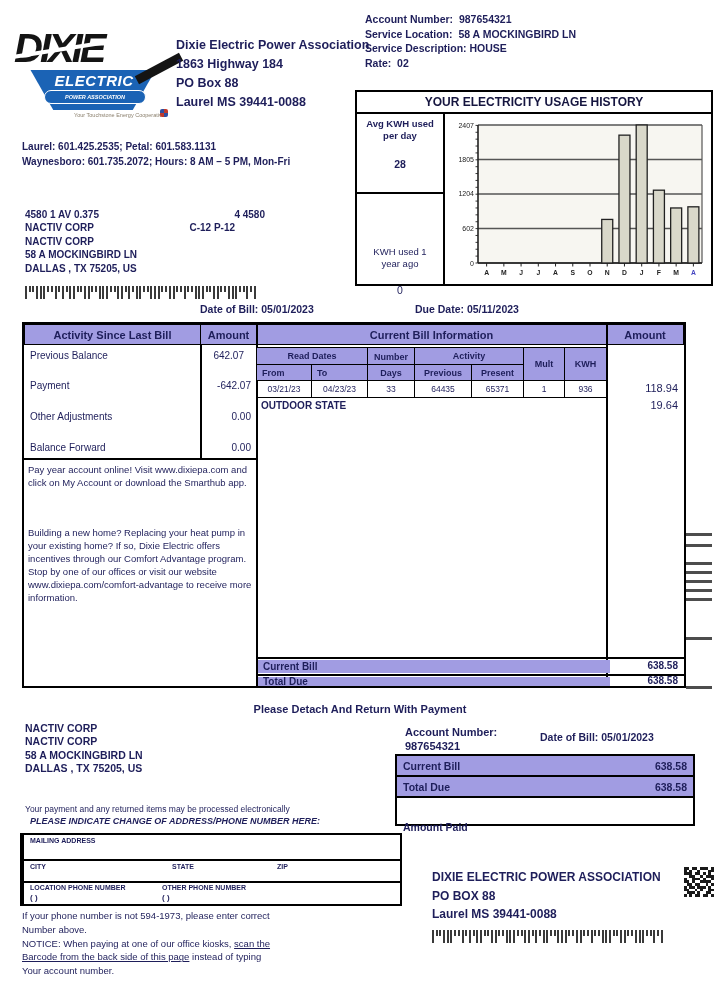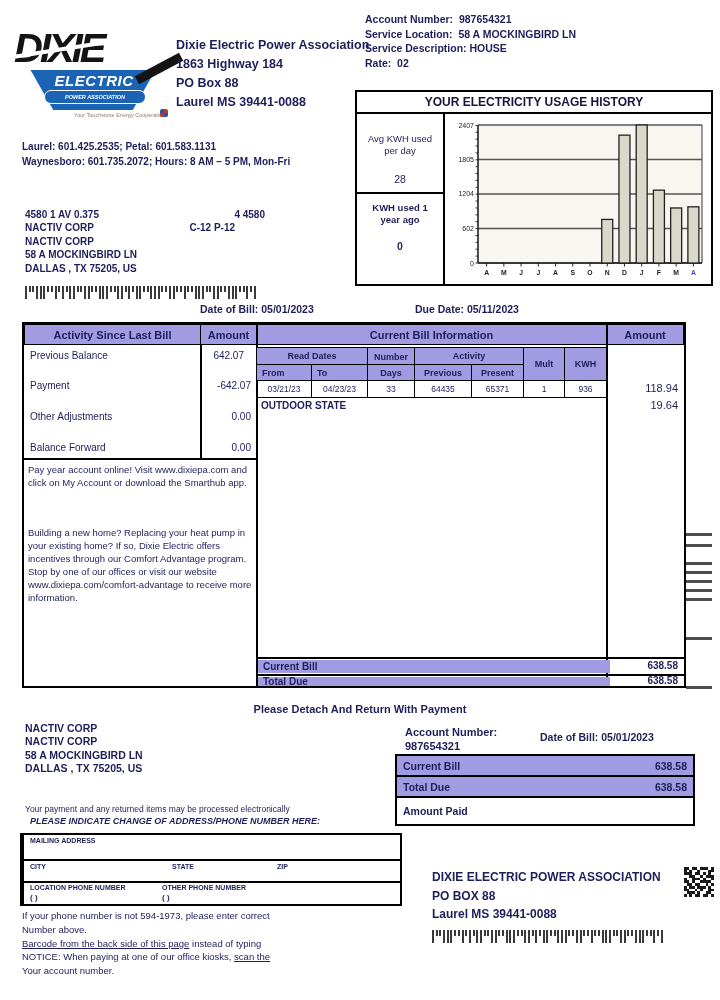--- a/index.html
+++ b/index.html
@@ -46,25 +46,25 @@
   </div>
 
   <div class="abs b" style="left:22px;top:139px;font-size:10px;line-height:15px;">
     <div>Laurel: 601.425.2535;   Petal: 601.583.1131</div>
     <div>Waynesboro: 601.735.2072;  Hours: 8 AM – 5 PM, Mon-Fri</div>
   </div>
 
   <div class="abs" style="left:355px;top:90px;width:358px;height:196px;border:2px solid #000;box-sizing:border-box;">
     <div style="height:20px;border-bottom:2px solid #000;display:flex;align-items:center;justify-content:center;font-size:12px;font-weight:bold;color:#15153f;">YOUR ELECTRICITY USAGE HISTORY</div>
     <div style="position:absolute;left:0;top:20px;bottom:0;width:88px;border-right:2px solid #000;box-sizing:border-box;">
-      <div style="height:82px;border-bottom:2px solid #000;box-sizing:border-box;text-align:center;font-size:9.5px;font-weight:normal;padding-top:21px;">
+      <div style="height:82px;border-bottom:2px solid #000;box-sizing:border-box;text-align:center;font-size:9.5px;font-weight:bold;padding-top:6px;">
         <div style="padding:0 6px;line-height:12px;">Avg KWH used per day</div>
         <div style="margin-top:16px;font-size:10.5px;">28</div>
       </div>
-      <div style="text-align:center;font-size:9.5px;font-weight:bold;padding-top:8px;">
+      <div style="text-align:center;font-size:9.5px;font-weight:normal;padding-top:8px;margin-top:44px;">
         <div style="padding:0 6px;line-height:12px;">KWH used 1 year ago</div>
         <div style="margin-top:14px;font-size:10.5px;">0</div>
       </div>
     </div>
     <svg id="usage-chart" width="266" height="172" style="position:absolute;left:89px;top:21px;">
         <rect x="32" y="12" width="224" height="138" fill="#f7f6f1"></rect>
         <line x1="32" y1="150" x2="256" y2="150" stroke="#555" stroke-width="1.6"></line>
         <text x="28" y="152.5" text-anchor="end" font-size="7" fill="#222" font-family="Liberation Sans, sans-serif">0</text>
         <line x1="32" y1="115.48566680515164" x2="256" y2="115.48566680515164" stroke="#555" stroke-width="1.6"></line>
         <text x="28" y="117.98566680515164" text-anchor="end" font-size="7" fill="#222" font-family="Liberation Sans, sans-serif">602</text>
@@ -297,21 +297,21 @@
 
   <div class="abs" style="left:395px;top:754px;width:300px;height:72px;border:2px solid #000;box-sizing:border-box;">
     <div class="pur" style="height:21px;border-bottom:2px solid #000;box-sizing:border-box;display:flex;align-items:center;font-size:10.5px;font-weight:bold;padding:0 6px;">
       <span>Current Bill</span>
       <span style="margin-left:auto;">638.58</span>
     </div>
     <div class="pur" style="height:21px;border-bottom:2px solid #000;box-sizing:border-box;display:flex;align-items:center;font-size:10.5px;font-weight:bold;padding:0 6px;">
       <span>Total Due</span>
       <span style="margin-left:auto;">638.58</span>
     </div>
-    <div style="height:26px;display:flex;align-items:center;font-size:10.5px;font-weight:bold;padding:0 6px;">
+    <div style="height:26px;display:flex;align-items:center;font-size:10.5px;font-weight:bold;padding:16px 6px;">
       <span>Amount Paid</span>
     </div>
   </div>
 
   <div class="abs" style="left:25px;top:804px;font-size:8.5px;">Your payment and any returned items may be processed electronically</div>
   <div class="abs b ital" style="left:30px;top:816px;font-size:9px;">PLEASE INDICATE CHANGE OF ADDRESS/PHONE NUMBER HERE:</div>
 
   <div class="abs" style="left:20px;top:833px;width:382px;height:73px;border:2px solid #000;border-left:4px solid #000;box-sizing:border-box;">
     <div style="height:26px;border-bottom:2px solid #000;box-sizing:border-box;font-size:7px;font-weight:bold;padding:2px 0 0 6px;">MAILING ADDRESS</div>
     <div style="height:22px;border-bottom:2px solid #000;box-sizing:border-box;position:relative;font-size:7px;font-weight:bold;">
@@ -323,22 +323,22 @@
       <span class="abs" style="left:6px;top:1px;">LOCATION PHONE NUMBER</span>
       <span class="abs" style="left:138px;top:1px;">OTHER PHONE NUMBER</span>
       <span class="abs" style="left:6px;top:10px;font-size:8px;">(        )</span>
       <span class="abs" style="left:138px;top:10px;font-size:8px;">(        )</span>
     </div>
   </div>
 
   <div class="abs" style="left:22px;top:909px;width:330px;font-size:9.5px;line-height:13.8px;">
     <div>If your phone number is not 594-1973, please enter correct</div>
     <div>Number above.</div>
+    <div><span>NOTICE: When paying at one of our office kiosks, </span><u>scan the</u></div>
     <div><u>Barcode from the back side of this page</u><span> instead of typing</span></div>
-    <div><span>NOTICE: When paying at one of our office kiosks, </span><u>scan the</u></div>
     <div>Your account number.</div>
   </div>
 
   <div class="abs b" style="left:432px;top:868px;font-size:12px;line-height:18.5px;">
     <div>DIXIE ELECTRIC POWER ASSOCIATION</div>
     <div>PO BOX 88</div>
     <div>Laurel MS 39441-0088</div>
   </div>
   <div class="abs bar-row" style="left:432px;top:930px;height:14px;">
       <div style="width: 2px; margin-right: 1.7px; background: rgb(58, 58, 58); height: 13px;"></div>

